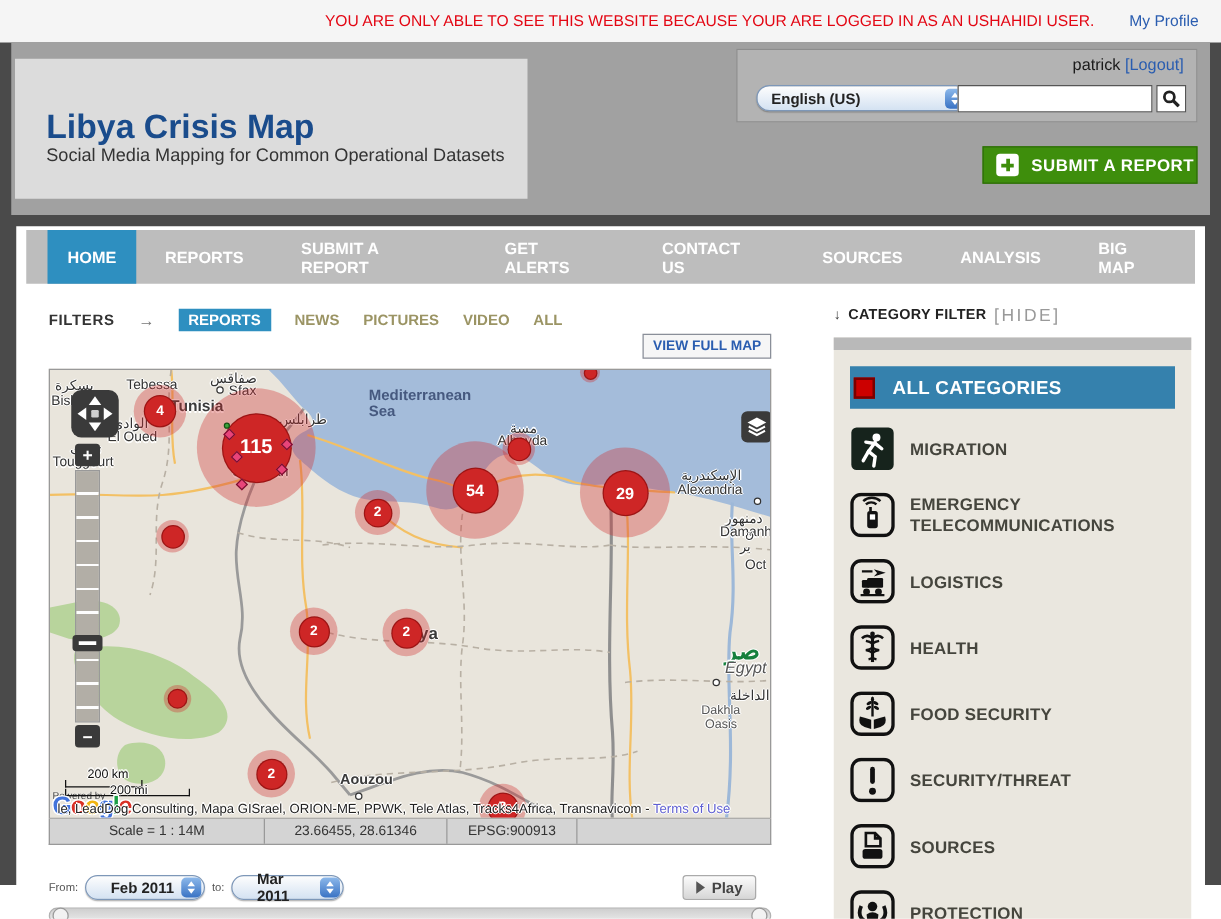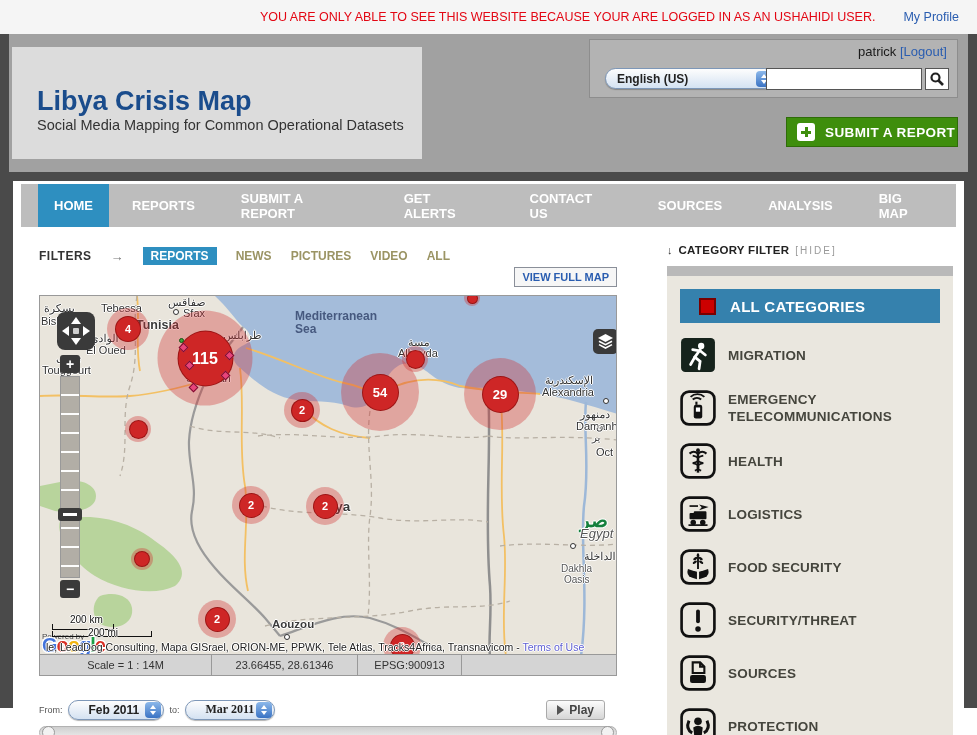--- a/index.html
+++ b/index.html
@@ -100,24 +100,24 @@
   .tl-select .sel-label { flex:1; font-size:12px; font-weight:bold; color:#222; padding-left:20px; }
   .play-btn { margin-left:auto; margin-right:12px; height:20px; border:1px solid #aaa; border-radius:3px; background:linear-gradient(#fcfcfc,#d6d6d6); display:flex; align-items:center; gap:5px; padding:0 10px; font-size:12px; font-weight:bold; color:#444; cursor:pointer; }
   .play-tri { width:0; height:0; border-top:5px solid transparent; border-bottom:5px solid transparent; border-left:7px solid #555; }
   .range-slider { position:relative; margin-top:5px; width:578px; height:13px; background:linear-gradient(#cfcfcf,#ececec); border:1px solid #b2b2b2; border-radius:7px; }
   .range-handle { position:absolute; top:-1px; width:13px; height:13px; border-radius:50%; background:#f2f2f2; border:1px solid #999; cursor:pointer; }
 
   
   .sb-header { margin-top:17px; display:flex; align-items:center; gap:6px; }
   .sb-arrow { font-size:11px; color:#333; }
   .sb-title { font-size:11.5px; font-weight:bold; color:#222; letter-spacing:.3px; }
-  .sb-hide { font-size:10px; color:#999; letter-spacing:2px; cursor:pointer; }
+  .sb-hide { font-size:14px; color:#999; letter-spacing:2px; cursor:pointer; }
   .cat-panel { margin-top:10px; background:#eae7df; min-height:460px; }
   .cat-strip { height:10px; background:#b9b9b9; }
-  .all-cats { margin:13px 13px 0; height:34px; background:#3581ad; display:flex; align-items:center; gap:14px; padding-left:19px; cursor:pointer; }
+  .all-cats { margin:13px 13px 0; height:34px; background:#3581ad; display:flex; align-items:center; gap:14px; padding-left:3px; cursor:pointer; }
   .all-swatch { width:17px; height:17px; background:#cc0000; border:2px solid #7a0000; }
   .all-label { color:#fff; font-weight:bold; font-size:15px; letter-spacing:.3px; }
   .cat-list { padding:14px 13px 10px; display:flex; flex-direction:column; gap:17px; }
   .cat-item { display:flex; align-items:center; gap:12px; cursor:pointer; min-height:36px; }
   .cat-item .lbl { font-size:13.5px; font-weight:bold; color:#45453d; line-height:17px; max-width:205px; letter-spacing:.2px; }
 </style>
 </head>
 <body>
 
 <div class="screen">
@@ -345,21 +345,21 @@
           <div class="timeline-row">
             <span class="tl-label">From:</span>
             <div class="tl-select">
               <span class="sel-label">Feb 2011</span>
               <span class="stepper">
                   <span class="tri-up"></span>
                   <span class="tri-down"></span>
                 </span>
             </div>
             <span class="tl-label">to:</span>
-            <div class="tl-select" style="width:90px;font-family:Liberation Serif, serif;">
+            <div class="tl-select" style="width:90px;">
               <span class="sel-label">Mar 2011</span>
               <span class="stepper">
                   <span class="tri-up"></span>
                   <span class="tri-down"></span>
                 </span>
             </div>
             <button class="play-btn">
               <span class="play-tri"></span>
               <span>Play</span>
             </button>
@@ -407,41 +407,41 @@
                   <line x1="15.5" y1="11" x2="15.5" y2="14" stroke="#111" stroke-width="2"></line>
                   <path d="M12,9 A6,6 0 0 1 20,9" fill="none" stroke="#111" stroke-width="1.8"></path>
                   <path d="M10,6.5 A9.5,9.5 0 0 1 23,6.5" fill="none" stroke="#111" stroke-width="1.8"></path>
                 </svg>
                 <span class="lbl">EMERGENCY TELECOMMUNICATIONS</span>
               </div>
 
               <div class="cat-item">
                 <svg width="36" height="36" viewBox="0 0 34 34">
                   <rect x="1.5" y="1.5" width="31" height="31" rx="7" fill="none" stroke="#111" stroke-width="2.5"></rect>
-                  <circle cx="17" cy="6.8" r="1.8" fill="#111"></circle>
-                  <path d="M9,10 Q13,6.5 17,10 Q21,6.5 25,10" fill="none" stroke="#111" stroke-width="2"></path>
-                  <line x1="17" y1="8" x2="17" y2="28" stroke="#111" stroke-width="2.4"></line>
-                  <path d="M12,12 C22,14 12,17 22,19 C12,21 22,24 14,26" fill="none" stroke="#111" stroke-width="1.7"></path>
-                  <path d="M22,12 C12,14 22,17 12,19 C22,21 12,24 20,26" fill="none" stroke="#111" stroke-width="1.7"></path>
-                </svg>
-                <span class="lbl">HEALTH</span>
-              </div>
-
-              <div class="cat-item">
-                <svg width="36" height="36" viewBox="0 0 34 34">
-                  <rect x="1.5" y="1.5" width="31" height="31" rx="7" fill="none" stroke="#111" stroke-width="2.5"></rect>
                   <path d="M18,8 l9,2.5 -9,3 2.5,-2.8 z" fill="#111"></path>
                   <line x1="9" y1="9.5" x2="17" y2="9.5" stroke="#111" stroke-width="1.6"></line>
                   <rect x="9" y="16" width="5.5" height="6" rx="1" fill="#111"></rect>
                   <rect x="13" y="14.5" width="12" height="7.5" rx="1" fill="#111"></rect>
                   <circle cx="12.5" cy="25" r="2.6" fill="#111"></circle>
                   <circle cx="21.5" cy="25" r="2.6" fill="#111"></circle>
                   <line x1="8" y1="27.5" x2="26" y2="27.5" stroke="#111" stroke-width="1.6"></line>
                 </svg>
                 <span class="lbl">LOGISTICS</span>
+              </div>
+
+              <div class="cat-item">
+                <svg width="36" height="36" viewBox="0 0 34 34">
+                  <rect x="1.5" y="1.5" width="31" height="31" rx="7" fill="none" stroke="#111" stroke-width="2.5"></rect>
+                  <circle cx="17" cy="6.8" r="1.8" fill="#111"></circle>
+                  <path d="M9,10 Q13,6.5 17,10 Q21,6.5 25,10" fill="none" stroke="#111" stroke-width="2"></path>
+                  <line x1="17" y1="8" x2="17" y2="28" stroke="#111" stroke-width="2.4"></line>
+                  <path d="M12,12 C22,14 12,17 22,19 C12,21 22,24 14,26" fill="none" stroke="#111" stroke-width="1.7"></path>
+                  <path d="M22,12 C12,14 22,17 12,19 C22,21 12,24 20,26" fill="none" stroke="#111" stroke-width="1.7"></path>
+                </svg>
+                <span class="lbl">HEALTH</span>
               </div>
 
               <div class="cat-item">
                 <svg width="36" height="36" viewBox="0 0 34 34">
                   <rect x="1.5" y="1.5" width="31" height="31" rx="7" fill="none" stroke="#111" stroke-width="2.5"></rect>
                   <line x1="17" y1="7" x2="17" y2="19" stroke="#111" stroke-width="1.8"></line>
                   <g fill="#111">
                     <ellipse cx="14.5" cy="9" rx="2.2" ry="1.2" transform="rotate(-30 14.5 9)"></ellipse>
                     <ellipse cx="19.5" cy="9" rx="2.2" ry="1.2" transform="rotate(30 19.5 9)"></ellipse>
                     <ellipse cx="14" cy="12.5" rx="2.2" ry="1.2" transform="rotate(-30 14 12.5)"></ellipse>

